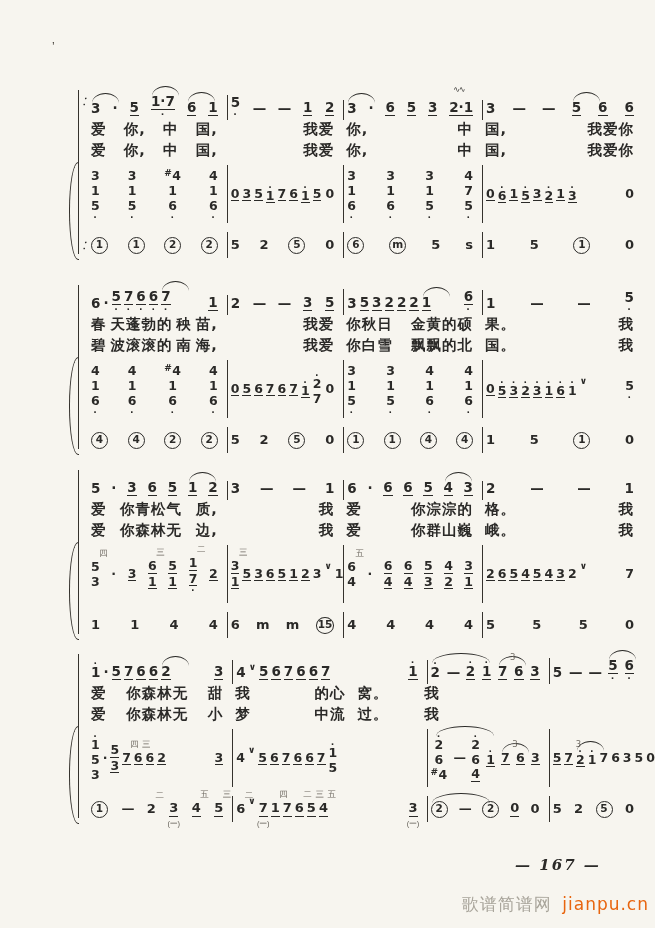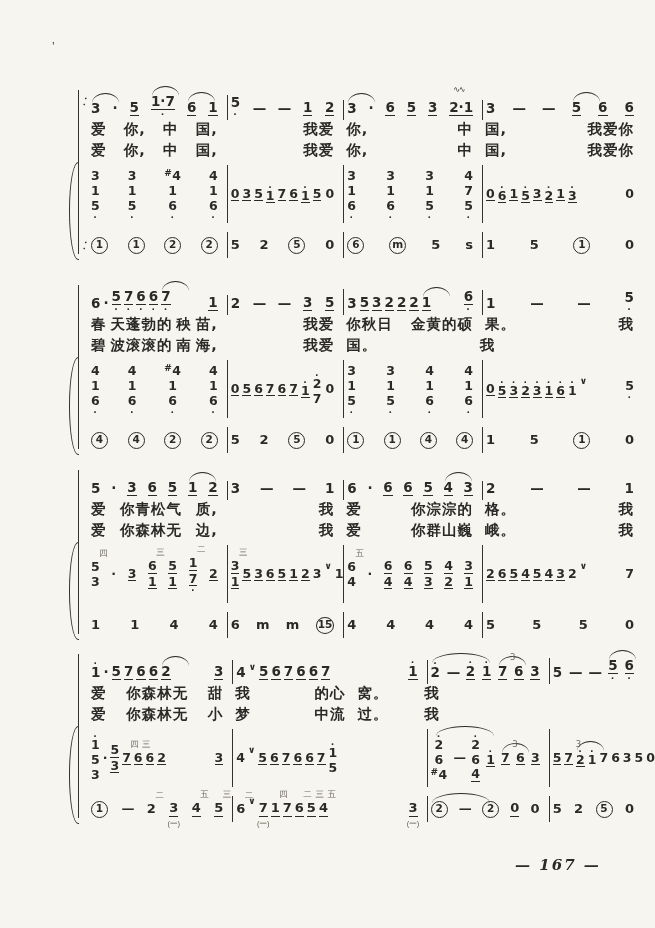--- a/index.html
+++ b/index.html
@@ -538,20 +538,24 @@
           <div class="m m0">
             <span class="syl">碧</span>
             <span class="syl">波滚滚的</span>
             <span class="syl">南</span>
             <span class="syl">海,</span>
           </div>
           <div class="m m1">
             <span class="syl"></span>
             <span class="syl">我爱</span>
           </div>
+          <div class="m m2">
+            <span class="syl">你白雪</span>
+            <span class="syl">飘飘的北</span>
+          </div>
           <div class="m m3">
             <span class="syl">国。</span>
             <span class="syl">我</span>
           </div>
         </div>
         <div class="row acc barred">
           <div class="m m0">
             <span class="stack">
               <span class="tk">
                 <b class="g">4</b>
@@ -1527,13 +1531,17 @@
               <b class="g circ">5</b>
             </span>
             <span class="tk">
               <b class="g">0</b>
             </span>
           </div>
         </div>
       </div>
     </div>
   <div class="pageno">— 167 —</div>
+  <div class="wm">
+    <span class="nm" style="color: rgb(168, 164, 154);">歌谱简谱网</span>
+    <span class="url" style="color: rgb(232, 101, 15);">jianpu.cn</span>
+  </div>
 </div>
 
 </body></html>

